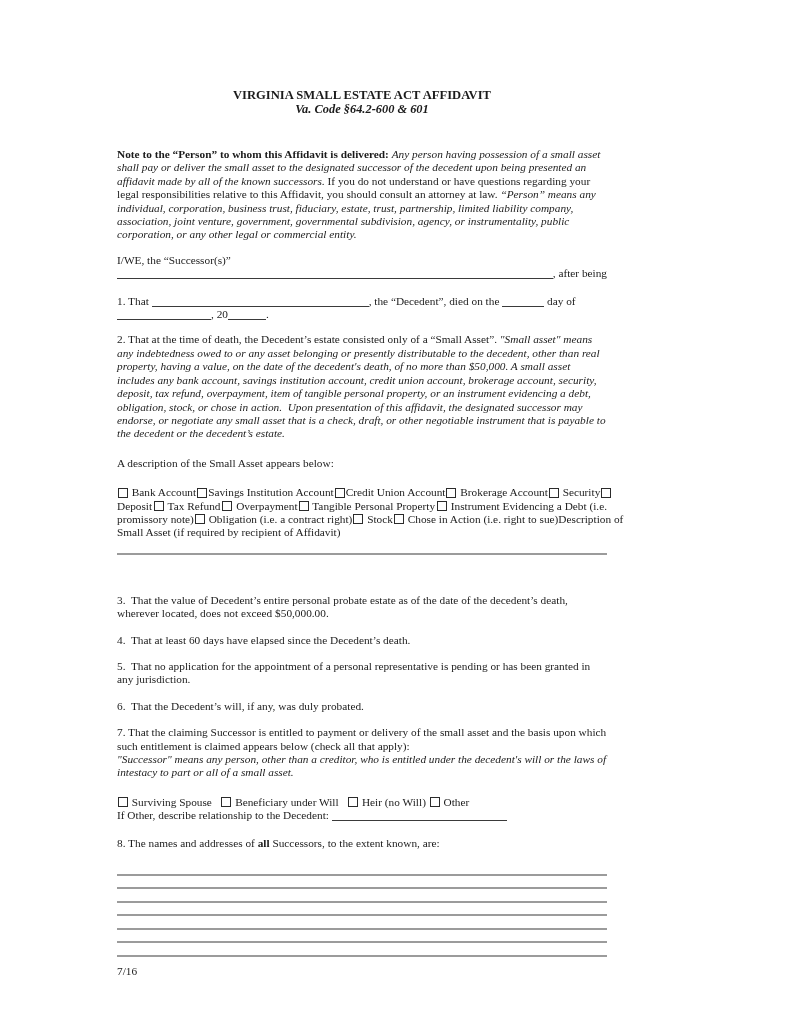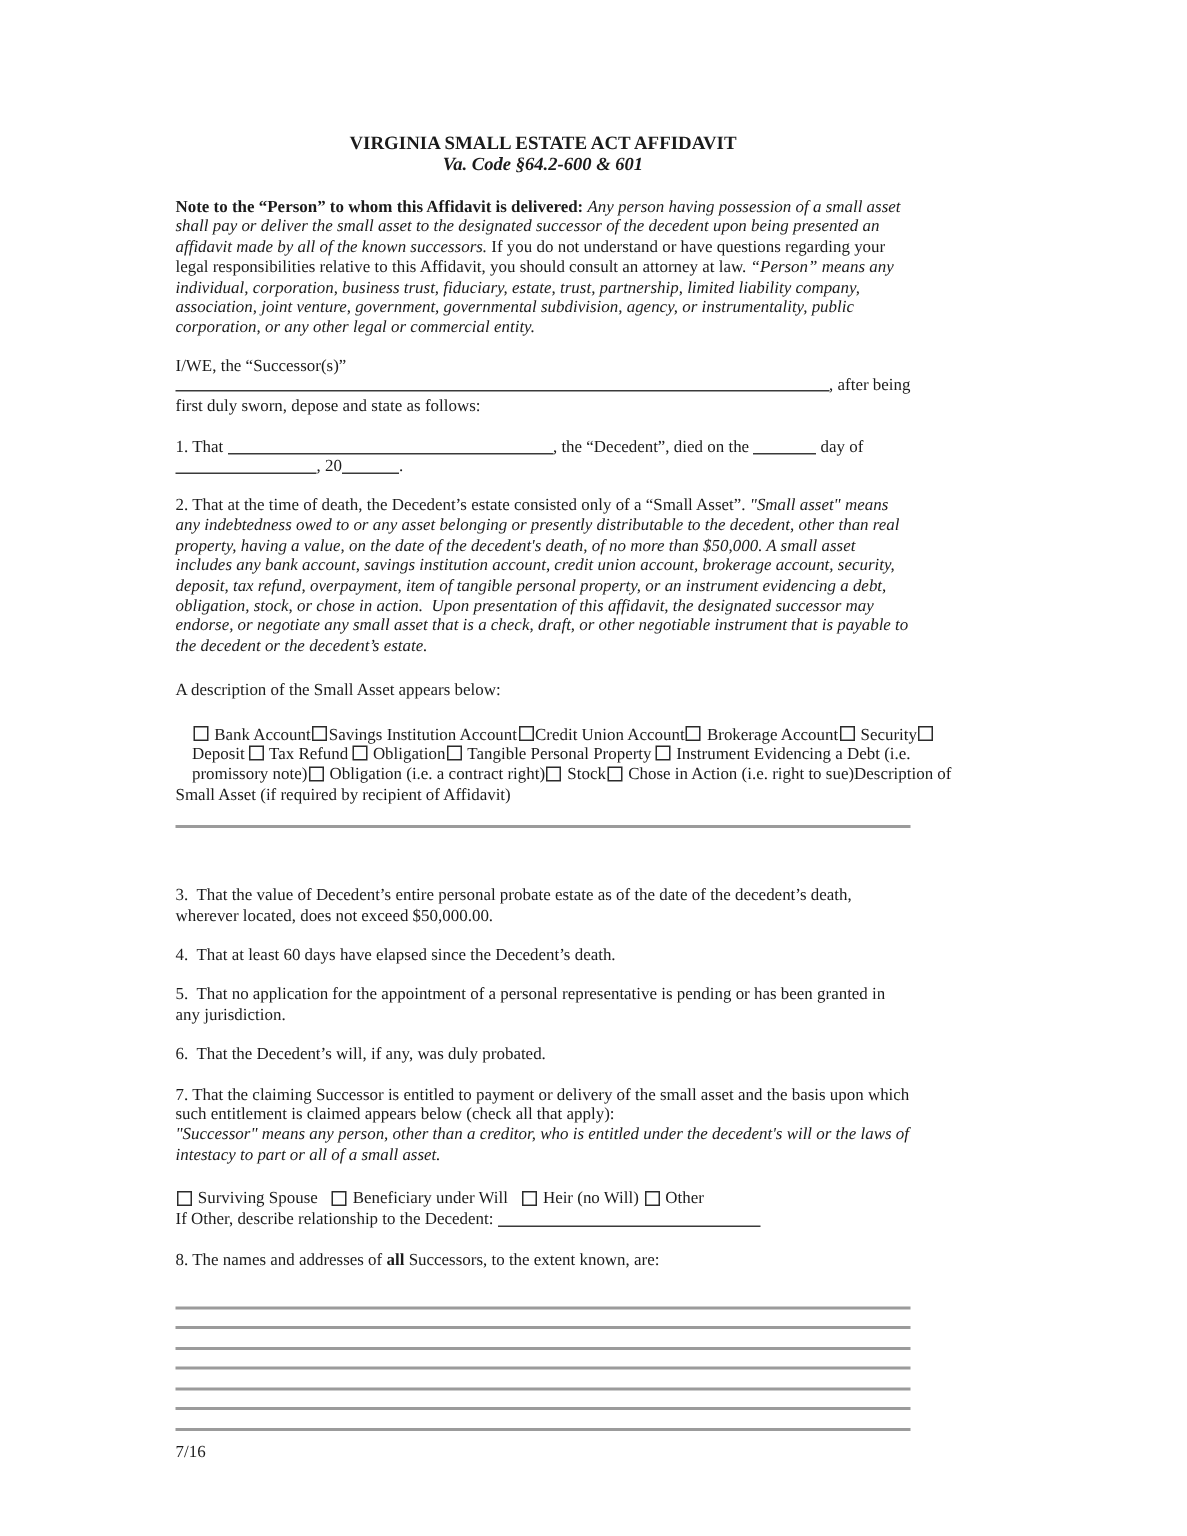--- a/index.html
+++ b/index.html
@@ -14,38 +14,38 @@
     color:#1b1b1b;
     padding:88px 119px 0 117px;
     overflow:hidden;
   }
   .title    { text-align:center; font-weight:bold; font-size:12.6px; line-height:14px; }
   .subtitle { text-align:center; font-weight:bold; font-style:italic; font-size:12.4px; line-height:14px; }
   .para { margin:13px 0 0 0; white-space:pre-wrap; }
   .b { font-weight:bold; }
   .i { font-style:italic; }
   .mt16 { margin-top:16px; }
-  .mt17 { margin-top:16px; }
+  .mt17 { margin-top:32px; }
   .mt12 { margin-top:12px;font-family:Liberation Serif, serif; }
   .mt14 { margin-top:14px; }
   .mt22 { margin-top:39px; }
   .line { margin:0; white-space:pre; }
-  .flexline { display:flex; align-items:flex-start; }
+  .flexline { display:flex; align-items:center; }
   .blank {
     display:inline-block;
     border-bottom:1px solid #3a3a3a;
     vertical-align:-2px;
     height:9px;
   }
   .grow { flex:1 1 auto; }
   .b217 { width:217px; } .b42 { width:42px; } .b94 { width:94px; }
   .b38 { width:38px; } .b175 { width:175px; }
   .cb-block { margin-top:16px; }
   .cb-line { line-height:13.4px; }
-  .cb-line.justify { display:flex; justify-content:space-between; align-items:center;margin-left:11px; }
+  .cb-line.justify { display:flex; justify-content:space-between; align-items:center; }
   .cb-group { white-space:pre; }
   .cb {
     display:inline-block; box-sizing:border-box;
     width:10px; height:10px;
     border:1.2px solid #2b2b2b;
     background:#ffffff;
     vertical-align:-1.5px;
     margin:0 1px;
   }
   .fullline {
@@ -70,21 +70,20 @@
   <div class="subtitle">Va. Code §64.2-600 &amp; 601</div>
 
   <p class="para mt17"><span class="b">Note to the “Person” to whom this Affidavit is delivered: </span><span class="i">Any person having possession of a small asset shall pay or deliver the small asset to the designated successor of the decedent upon being presented an affidavit made by all of the known successors. </span><span>If you do not understand or have questions regarding your legal responsibilities relative to this Affidavit, you should consult an attorney at law. </span><span class="i">“Person” means any individual, corporation, business trust, fiduciary, estate, trust, partnership, limited liability company, association, joint venture, government, governmental subdivision, agency, or instrumentality, public corporation, or any other legal or commercial entity.</span></p>
 
   <div class="mt12">
     <p class="line">I/WE, the “Successor(s)”</p>
     <div class="flexline">
       <span class="blank grow"></span>
         <span>, after being</span>
     </div>
-    <p class="line">first duly sworn, depose and state as follows:</p>
   </div>
 
   <div class="mt14">
     <div class="line"><span>1. That </span><span class="blank b217"></span><span>, the “Decedent”, died on the </span><span class="blank b42"></span><span> day of</span></div>
     <div class="line"><span class="blank b94"></span><span>, 20</span><span class="blank b38"></span><span>.</span></div>
   </div>
 
   <p class="para mt12"><span>2. That at the time of death, the Decedent’s estate consisted only of a “Small Asset”. </span><span class="i">"Small asset" means any indebtedness owed to or any asset belonging or presently distributable to the decedent, other than real property, having a value, on the date of the decedent's death, of no more than $50,000. A small asset includes any bank account, savings institution account, credit union account, brokerage account, security, deposit, tax refund, overpayment, item of tangible personal property, or an instrument evidencing a debt, obligation, stock, or chose in action.  Upon presentation of this affidavit, the designated successor may endorse, or negotiate any small asset that is a check, draft, or other negotiable instrument that is payable to the decedent or the decedent’s estate.</span></p>
 
   <p class="para mt16">A description of the Small Asset appears below:</p>
@@ -93,21 +92,21 @@
       <div class="cb-line justify">
         <span class="cb-group"><span class="cb"></span><span> Bank Account</span></span>
         <span class="cb-group"><span class="cb"></span><span>Savings Institution Account</span></span>
         <span class="cb-group"><span class="cb"></span><span>Credit Union Account</span><span class="cb"></span><span> Brokerage Account</span></span>
         <span class="cb-group"><span class="cb"></span><span> Security</span></span>
         <span class="cb-group"><span class="cb"></span></span>
       </div>
       <div class="cb-line justify">
         <span class="cb-group"><span>Deposit</span></span>
         <span class="cb-group"><span class="cb"></span><span> Tax Refund</span></span>
-        <span class="cb-group"><span class="cb"></span><span> Obligation</span><span class="cb"></span><span> Tangible Personal Property</span></span>
+        <span class="cb-group"><span class="cb"></span><span> Overpayment</span><span class="cb"></span><span> Tangible Personal Property</span></span>
         <span class="cb-group"><span class="cb"></span><span> Instrument Evidencing a Debt (i.e.</span></span>
       </div>
       <div class="cb-line justify">
         <span class="cb-group"><span>promissory note)</span><span class="cb"></span><span> Obligation (i.e. a contract right)</span></span>
         <span class="cb-group"><span class="cb"></span><span> Stock</span></span>
         <span class="cb-group"><span class="cb"></span><span> Chose in Action (i.e. right to sue)Description of</span></span>
       </div>
       <div class="cb-line"><span class="cb-group"><span>Small Asset (if required by recipient of Affidavit)</span></span></div>
     </div>
 

